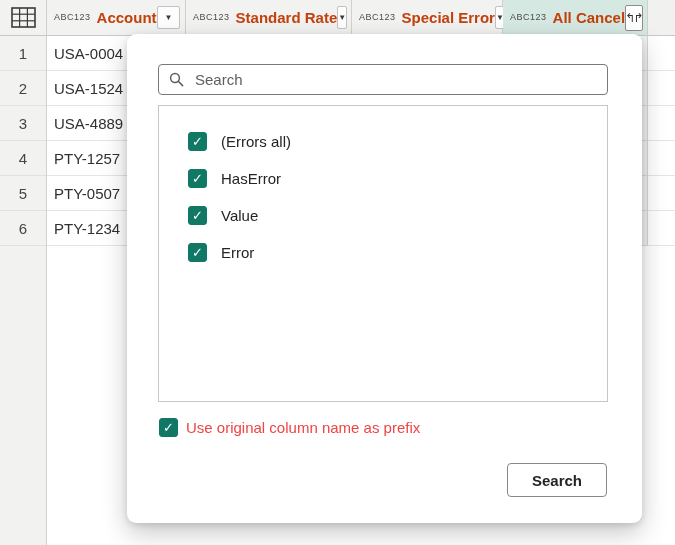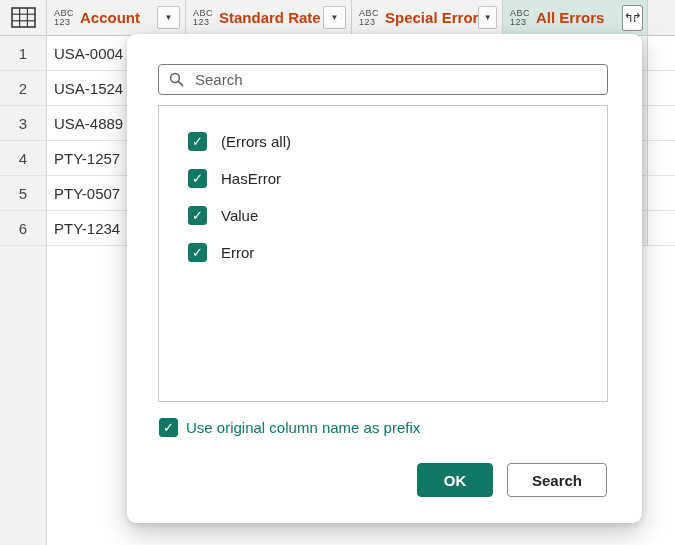--- a/index.html
+++ b/index.html
@@ -7,21 +7,21 @@
          font-family:"Liberation Sans","DejaVu Sans",sans-serif;color:#252423;background:#fff;}
 
   
   .hdr{position:absolute;top:0;height:36px;box-sizing:border-box;background:#f2f2f1;
        border-bottom:1px solid #c9c8c7;border-right:1px solid #d2d0ce;
        display:flex;align-items:center;padding-left:7px;}
   .hdr.selected{background:#d5e8e1;}
   .corner{position:absolute;left:0;top:0;width:47px;height:36px;box-sizing:border-box;
           background:#f2f2f1;border-bottom:1px solid #c9c8c7;border-right:1px solid #d2d0ce;
           display:flex;align-items:center;justify-content:center;}
-  .typeicon{display:flex;flex-direction:column;font-size:9px;line-height:9px;color:#4d4c4b;
+  .typeicon{display:flex;flex-direction:row;font-size:9px;line-height:9px;color:#4d4c4b;
             letter-spacing:.5px;margin-right:6px;font-weight:400;}
   .hdr .label{font-size:15px;font-weight:700;color:#c2410c;white-space:nowrap;}
   .filterbtn{margin-left:auto;margin-right:5px;width:23px;height:23px;box-sizing:border-box;
              border:1px solid #c3c2c1;background:#fdfdfd;border-radius:2px;
              display:flex;align-items:center;justify-content:center;cursor:pointer;}
   .filterbtn span{font-size:8px;color:#3b3a39;line-height:8px;}
   .expandbtn{margin-left:auto;margin-right:4px;width:21px;height:26px;box-sizing:border-box;
              border:1px solid #8f8e8d;background:#fff;border-radius:2px;
              display:flex;align-items:center;justify-content:center;cursor:pointer;}
   .expandbtn span{font-size:12px;color:#323130;letter-spacing:-2px;line-height:12px;transform:translatex(-1px);}
@@ -52,21 +52,21 @@
                    font-family:"Liberation Sans","DejaVu Sans",sans-serif;background:transparent;}
   .searchbox input::placeholder{color:#605e5c;opacity:1;}
   .listbox{position:absolute;left:31px;top:71px;width:450px;height:297px;box-sizing:border-box;
            border:1px solid #c8c6c4;background:#fff;padding-top:17px;overflow:hidden;}
   .opt{height:37px;display:flex;align-items:center;padding-left:29px;gap:14px;cursor:pointer;}
   .opt .lbl{font-size:15px;color:#252423;}
   .cb{width:19px;height:19px;box-sizing:border-box;border-radius:3px;background:#117865;
       border:1px solid #117865;display:flex;align-items:center;justify-content:center;flex:none;}
   .cb span{color:#fff;font-size:13px;line-height:13px;font-weight:700;}
   .prefixrow{position:absolute;left:32px;top:384px;display:flex;align-items:center;gap:8px;cursor:pointer;}
-  .prefixrow .lbl{font-size:15px;color:#0f766e;}
+  .prefixrow .lbl{font-size:15px;color:#ef4444;}
   .btn{position:absolute;top:429px;height:34px;box-sizing:border-box;border-radius:4px;
        display:flex;align-items:center;justify-content:center;font-size:15px;font-weight:700;cursor:pointer;}
   .btn.ok{left:290px;width:76px;background:#117865;border:1px solid #117865;color:#fff;}
   .btn.cancel{left:380px;width:100px;background:#fff;border:1px solid #8a8886;color:#252423;}
 </style>
 </head>
 <body>
 
 <div class="stage">
 
@@ -111,21 +111,21 @@
     <span class="filterbtn">
       <span>▼</span>
     </span>
   </div>
 
   <div class="hdr selected" style="left:503px;width:145px;">
     <span class="typeicon">
       <span>ABC</span>
         <span>123</span>
     </span>
-    <span class="label">All Errors</span>
+    <span class="label">All Cancel</span>
     <span class="expandbtn">
       <span>↰↱</span>
     </span>
   </div>
 
   <div class="hdrtail"></div>
 
   <div class="rownum" style="top:36px;">1</div>
   <div class="rownum" style="top:71px;">2</div>
   <div class="rownum" style="top:106px;">3</div>
@@ -188,18 +188,17 @@
       </div>
     </div>
 
     <div class="prefixrow">
       <span class="cb">
         <span>✓</span>
       </span>
       <span class="lbl">Use original column name as prefix</span>
     </div>
 
-    <div class="btn ok">OK</div>
     <div class="btn cancel">Search</div>
 
   </div>
 
 </div>
 
 </body></html>

